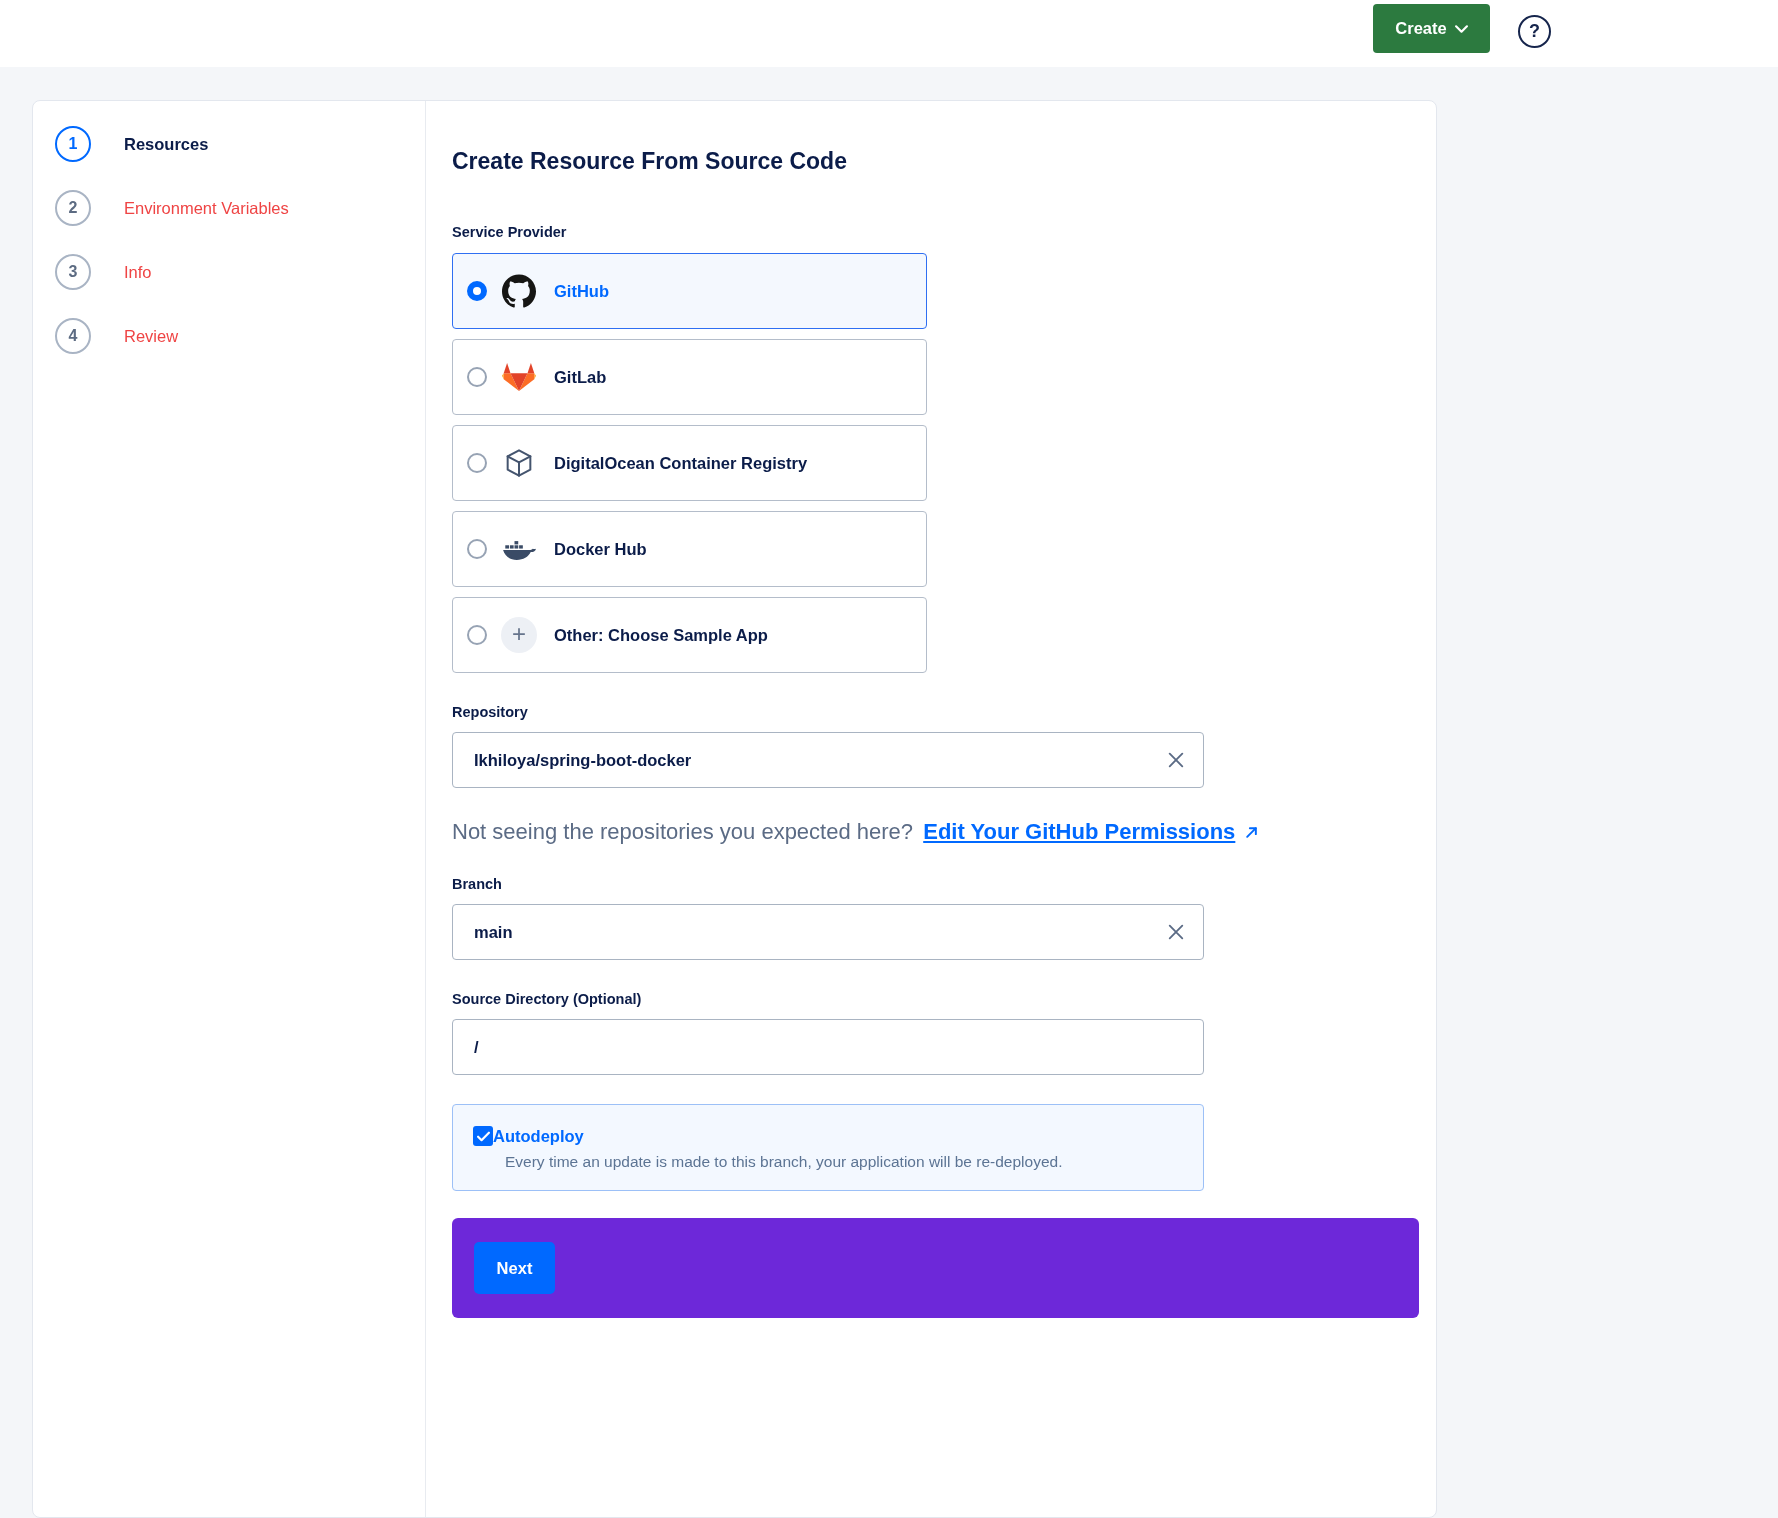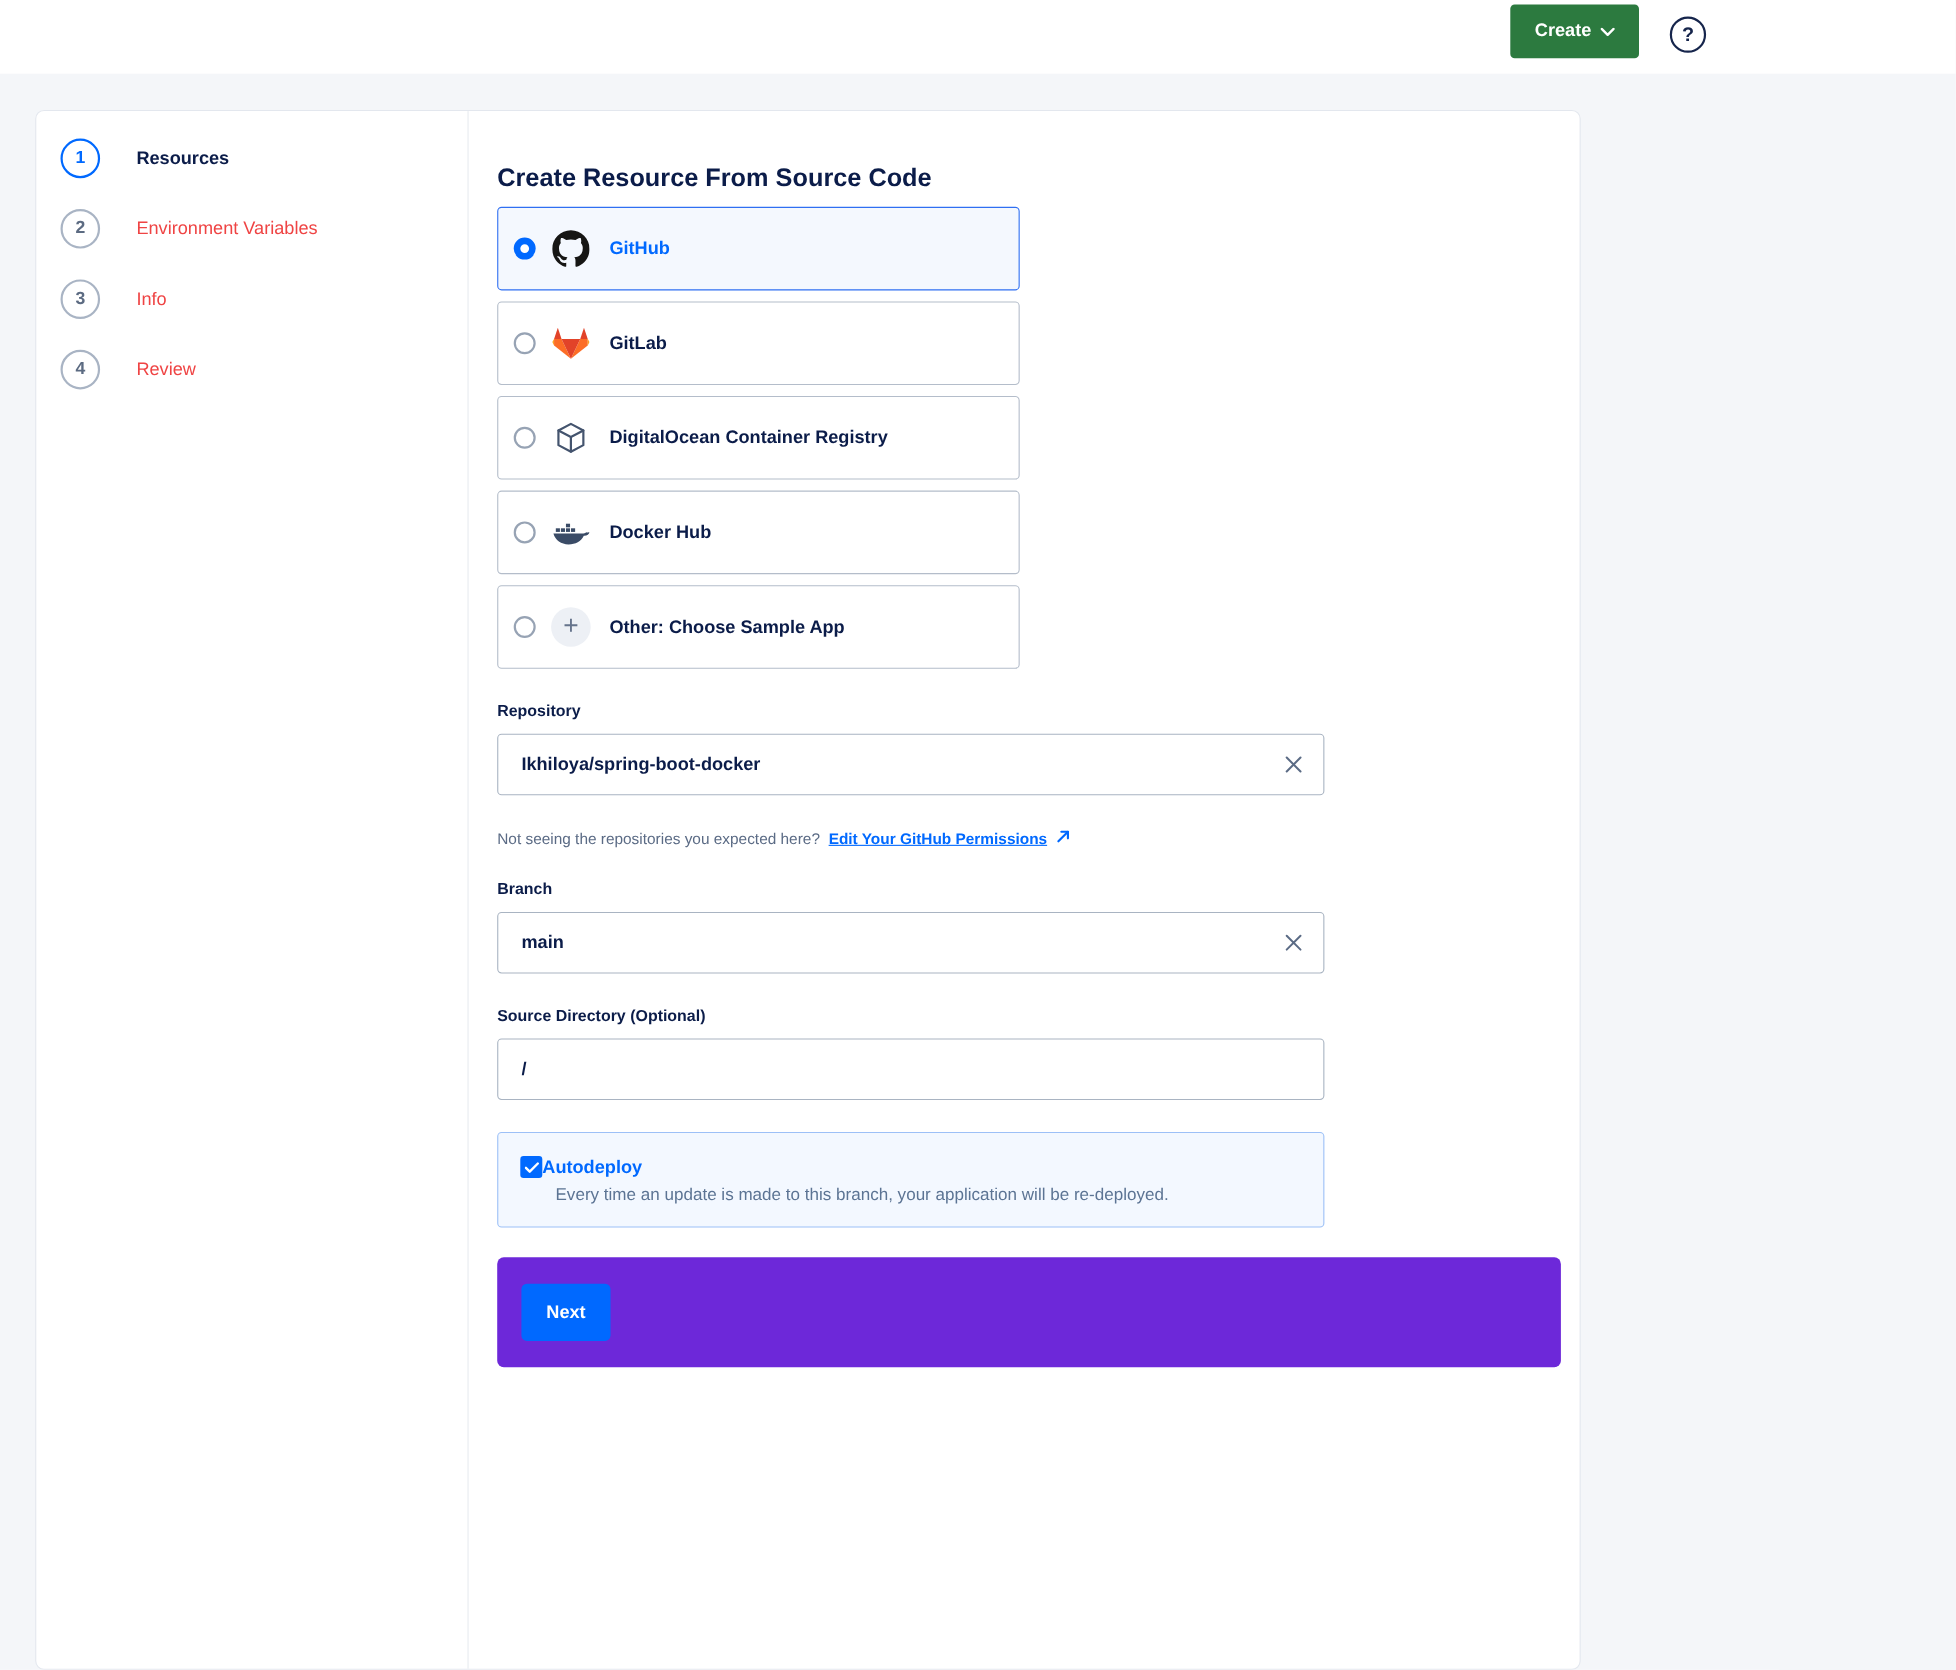--- a/index.html
+++ b/index.html
@@ -89,21 +89,21 @@
     font-family:inherit; font-size:16.5px; font-weight:600; color:#0b1c49;
     padding:0 52px 0 21px; outline:none;
   }
   .clear-x {
     position:absolute; right:19px; top:50%; transform:translateY(-50%);
     width:18px; height:18px; display:flex; align-items:center; justify-content:center;
     cursor:pointer; background:none; border:none; padding:0;
   }
 
   
-  .repo-hint { margin-top:31px; font-size:14px; color:#5b6b85; }
+  .repo-hint { margin-top:31px; font-size:22px; color:#5b6b85; }
   .repo-hint a { color:#0069ff; font-weight:700; text-decoration:underline; margin-left:4px; }
   .ext-arrow { margin-left:4px; vertical-align:baseline; }
 
   
   .autodeploy {
     margin-top:29px; width:752px;
     background:#f3f8ff; border:1px solid #9cc0f7; border-radius:4px;
     padding:21px 20px 19px 20px;
   }
   .autodeploy-head { display:flex; align-items:center; gap:0; }
@@ -160,20 +160,21 @@
       </div>
       <div class="step">
         <div class="step-circle">4</div>
         <div class="step-label">Review</div>
       </div>
     </div>
 
     <div class="main">
       <h1 class="page-title">Create Resource From Source Code</h1>
 
+      <div class="field-label sp-label">Service Provider</div>
 
       <div class="options">
 
         <div class="option selected">
           <div class="radio"></div>
           <div class="opt-icon">
             <svg width="34" height="34" viewBox="0 0 24 24">
                 <path fill="#161614" d="M12 .297c-6.63 0-12 5.373-12 12 0 5.303 3.438 9.8 8.205 11.385.6.113.82-.258.82-.577 0-.285-.01-1.04-.015-2.04-3.338.724-4.042-1.61-4.042-1.61C4.422 18.07 3.633 17.7 3.633 17.7c-1.087-.744.084-.729.084-.729 1.205.084 1.838 1.236 1.838 1.236 1.07 1.835 2.809 1.305 3.495.998.108-.776.417-1.305.76-1.605-2.665-.3-5.466-1.332-5.466-5.93 0-1.31.465-2.38 1.235-3.22-.135-.303-.54-1.523.105-3.176 0 0 1.005-.322 3.3 1.23.96-.267 1.98-.399 3-.405 1.02.006 2.04.138 3 .405 2.28-1.552 3.285-1.23 3.285-1.23.645 1.653.24 2.873.12 3.176.765.84 1.23 1.91 1.23 3.22 0 4.61-2.805 5.625-5.475 5.92.42.36.81 1.096.81 2.22 0 1.606-.015 2.896-.015 3.286 0 .315.21.69.825.57C20.565 22.092 24 17.592 24 12.297c0-6.627-5.373-12-12-12"></path>
               </svg>
           </div>

